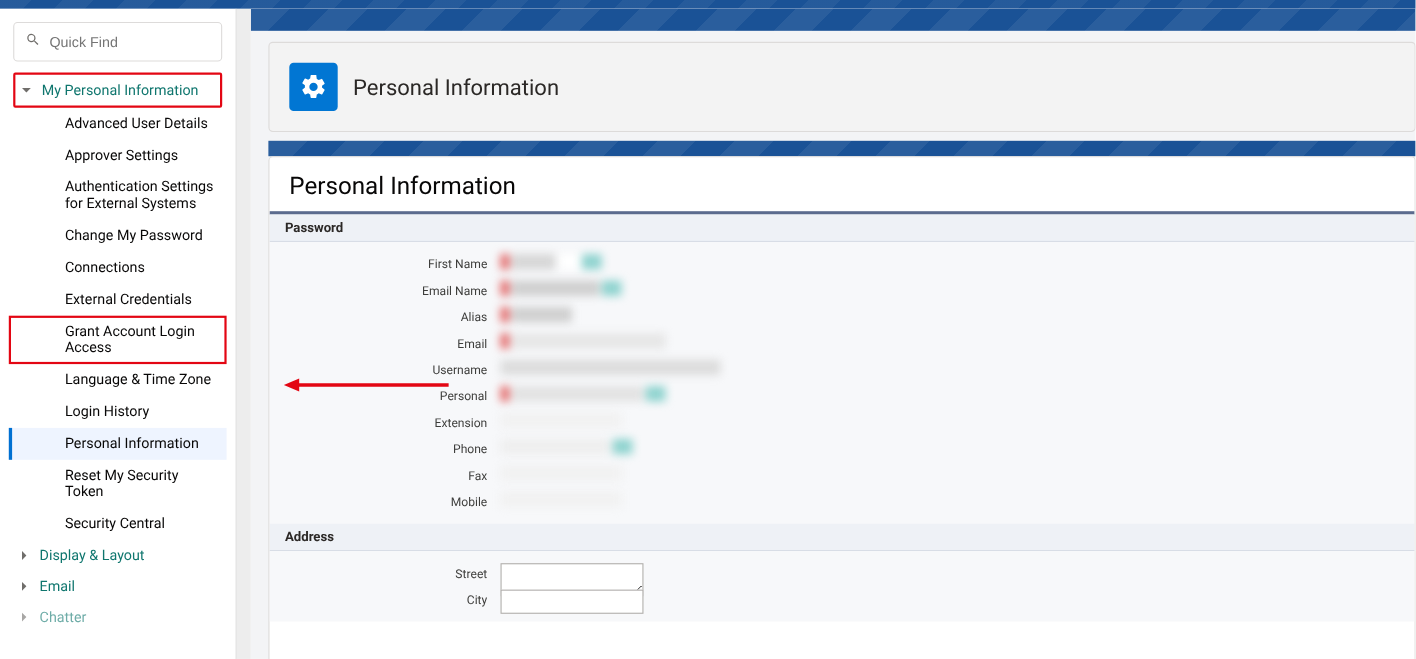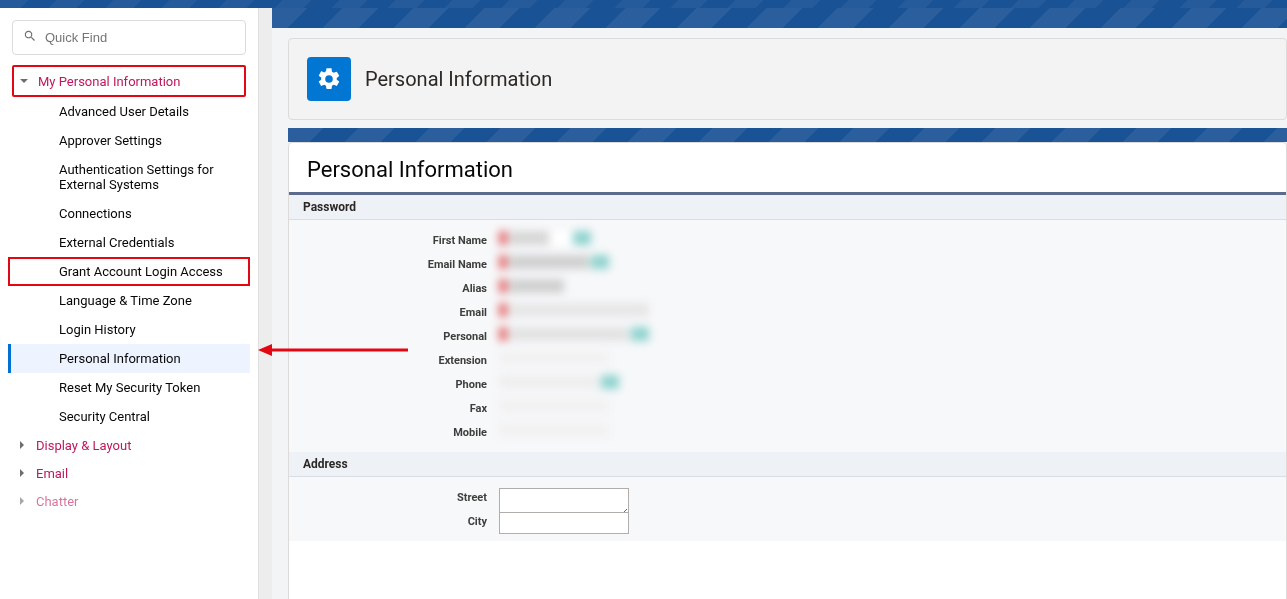--- a/index.html
+++ b/index.html
@@ -18,21 +18,21 @@
     background: #1a5296;
     background-image: repeating-linear-gradient(135deg, rgba(255,255,255,0.05) 0 20px, rgba(255,255,255,0) 20px 40px);
     width: 100%;
   }
   .layout {
     display: flex;
     height: calc(100% - 8px);
   }
   
   .sidebar-wrap {
-    width: 258px;
+    width: 214px;
     background: #fff;
     padding: 8px 8px 0 8px;
     position: relative;
   }
   .sidebar-scroll-track {
     width: 14px;
     background: #ededed;
     border-left: 1px solid #e0e0e0;
   }
   .search-box {
@@ -48,21 +48,21 @@
   .search-box input {
     border: none; outline: none; font-size: 13px; color: #706e6b; width: 100%;
     background: transparent;
   }
   .tree-group-header {
     display: flex;
     align-items: center;
     gap: 6px;
     padding: 6px 6px;
     cursor: pointer;
-    color: #be185d;
+    color: #0f766e;
   }
   .chev {
     width: 16px; height: 16px; display:flex; align-items:center; justify-content:center;
     color: #706e6b;
   }
   .chev svg { width: 10px; height: 10px; fill: currentColor; }
   .tree-children {
     list-style: none;
   }
   .tree-item {
@@ -162,21 +162,21 @@
   .field-row {
     display: flex;
     align-items: center;
     min-height: 24px;
     padding: 2px 0;
   }
   .field-label {
     width: 210px;
     text-align: right;
     font-size: 11px;
-    font-weight: 700;
+    font-weight: 400;
     color: #3e3e3c;
     padding-right: 12px;
   }
   .field-value {
     width: 250px;
     height: 18px;
     position: relative;
   }
   .blur-strip {
     filter: blur(4px);
@@ -227,20 +227,21 @@
               <path d="M1 3 l4 4 4-4z"></path>
             </svg>
         </span>
         <span>My Personal Information</span>
       </div>
     </div>
     <ul class="tree-children">
       <li class="tree-item">Advanced User Details</li>
       <li class="tree-item">Approver Settings</li>
       <li class="tree-item">Authentication Settings for External Systems</li>
+      <li class="tree-item">Change My Password</li>
       <li class="tree-item">Connections</li>
       <li class="tree-item">External Credentials</li>
       <li class="tree-item highlight-red">Grant Account Login Access</li>
       <li class="tree-item">Language &amp; Time Zone</li>
       <li class="tree-item">Login History</li>
       <li class="tree-item selected">Personal Information</li>
       <li class="tree-item">Reset My Security Token</li>
       <li class="tree-item">Security Central</li>
     </ul>
 
@@ -326,20 +327,28 @@
           <div class="field-row">
             <div class="field-label">Email</div>
             <div class="field-value">
               <div class="blur-strip">
                   <span class="blk" style="width:8px;background:#e46a6a"></span>
                   <span class="blk" style="width:140px;background:#e6e6e6"></span>
                 </div>
             </div>
           </div>
           <div class="field-row">
+            <div class="field-label">Username</div>
+            <div class="field-value">
+              <div class="blur-strip">
+                  <span class="blk" style="width:200px;background:#dcdcdc"></span>
+                </div>
+            </div>
+          </div>
+          <div class="field-row">
             <div class="field-label">Personal</div>
             <div class="field-value">
               <div class="blur-strip">
                   <span class="blk" style="width:8px;background:#e46a6a"></span>
                   <span class="blk" style="width:120px;background:#e2e2e2"></span>
                   <span class="blk" style="width:18px;background:#8fd3cf"></span>
                 </div>
             </div>
           </div>
           <div class="field-row">

